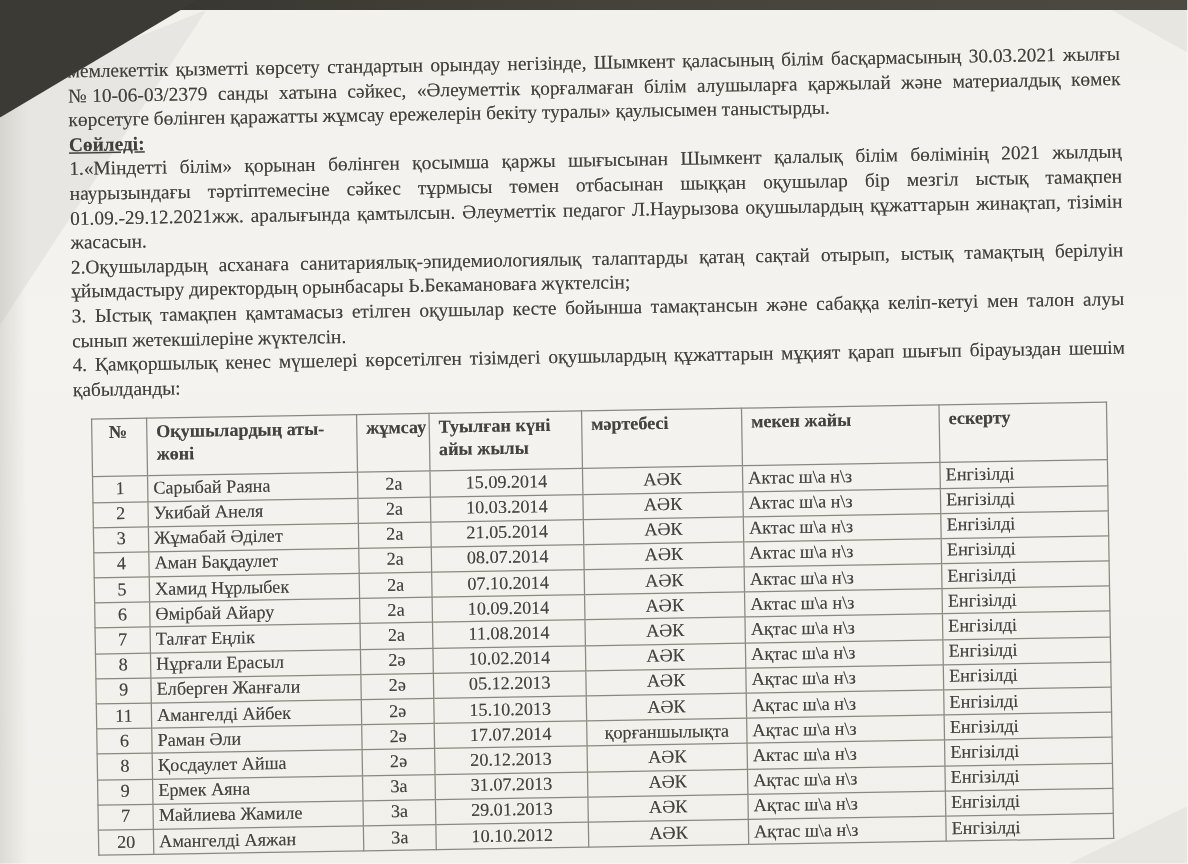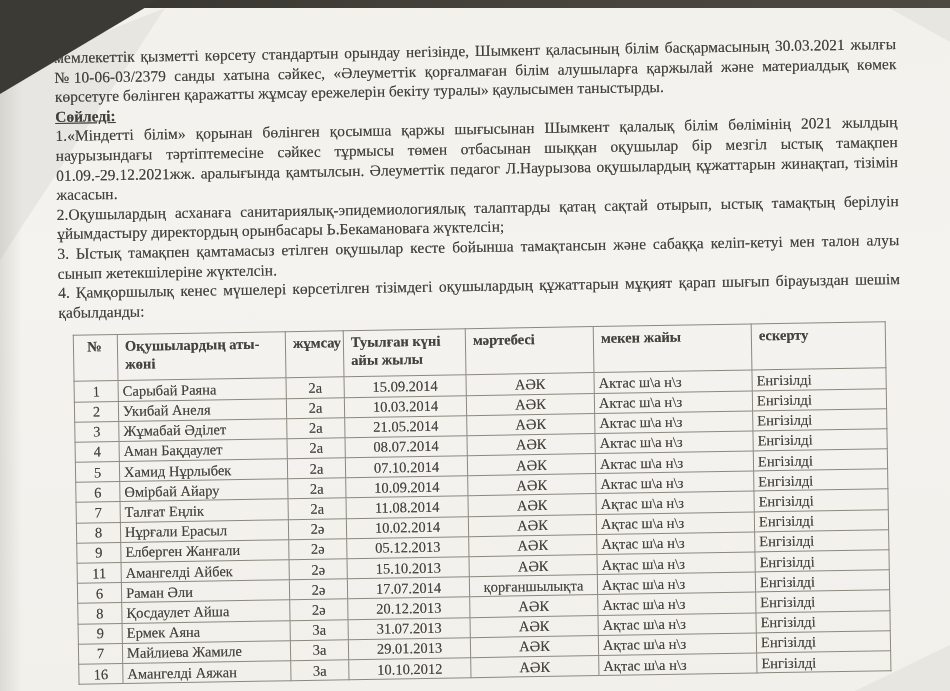--- a/index.html
+++ b/index.html
@@ -213,21 +213,21 @@
           <tr>
             <td class="c-num">7</td>
             <td class="c-name">Майлиева Жамиле</td>
             <td class="c-grade">3а</td>
             <td class="c-date">29.01.2013</td>
             <td class="c-status">АӘК</td>
             <td class="c-address">Ақтас ш\а н\з</td>
             <td class="c-note">Енгізілді</td>
           </tr>
           <tr>
-            <td class="c-num">16</td>
+            <td class="c-num">20</td>
             <td class="c-name">Амангелді Аяжан</td>
             <td class="c-grade">3а</td>
             <td class="c-date">10.10.2012</td>
             <td class="c-status">АӘК</td>
             <td class="c-address">Ақтас ш\а н\з</td>
             <td class="c-note">Енгізілді</td>
           </tr>
         </tbody>
     </table>
   </div>

